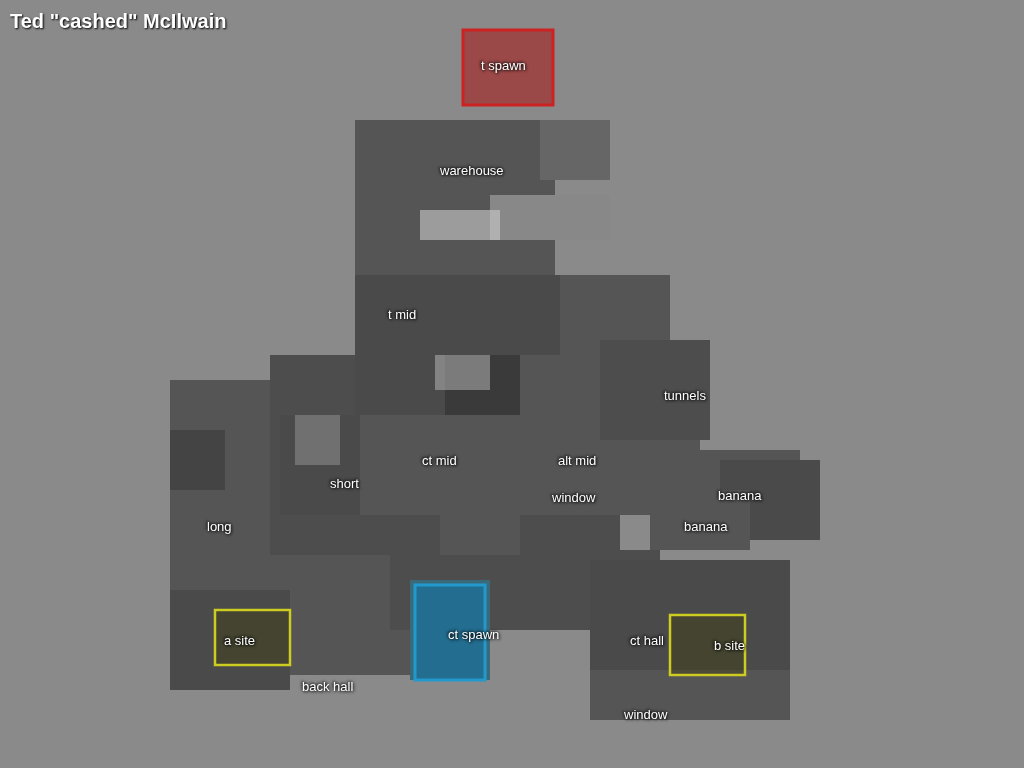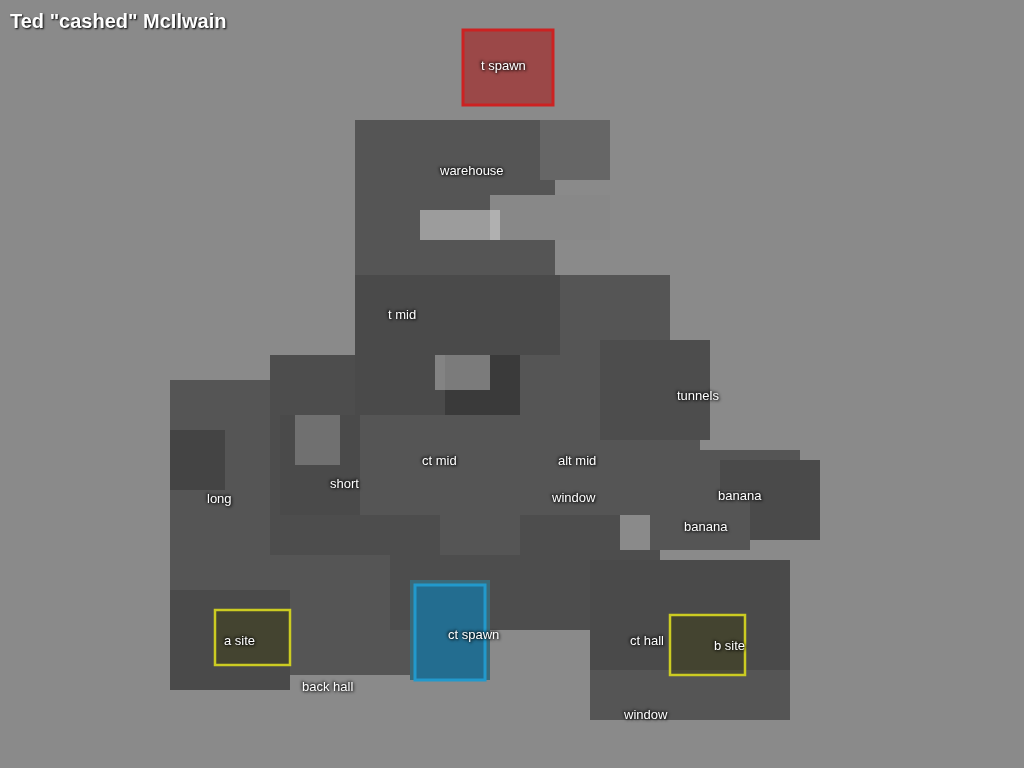--- a/index.html
+++ b/index.html
@@ -132,23 +132,23 @@
 
   <div class="area-label" style="left:481px; top:58px;">t spawn</div>
   <div class="area-label" style="left:448px; top:627px;">ct spawn</div>
   <div class="area-label" style="left:224px; top:633px;">a site</div>
   <div class="area-label" style="left:678px; top:638px;padding-left:36px;">b site</div>
 
   <div class="area-label" style="left:440px; top:163px;">warehouse</div>
   <div class="area-label" style="left:388px; top:307px;">t mid</div>
   <div class="area-label" style="left:422px; top:453px;">ct mid</div>
   <div class="area-label" style="left:558px; top:453px;">alt mid</div>
-  <div class="area-label" style="left:637px; top:388px;padding-left:40px;">tunnels</div>
+  <div class="area-label" style="left:624px; top:388px;padding-left:40px;">tunnels</div>
   <div class="area-label" style="left:330px; top:476px;">short</div>
-  <div class="area-label" style="left:207px; top:491px;">long</div>
+  <div class="area-label" style="left:207px; top:519px;">long</div>
   <div class="area-label" style="left:552px; top:490px;">window</div>
   <div class="area-label" style="left:718px; top:488px;">banana</div>
   <div class="area-label" style="left:684px; top:519px;">banana</div>
   <div class="area-label" style="left:302px; top:679px;">back hall</div>
   <div class="area-label" style="left:582px; top:633px;padding-left:48px;">ct hall</div>
   <div class="area-label" style="left:624px; top:707px;">window</div>
 </div>
 
 <div id="title-block">
   <div class="author-name">Ted "cashed" McIlwain</div>

